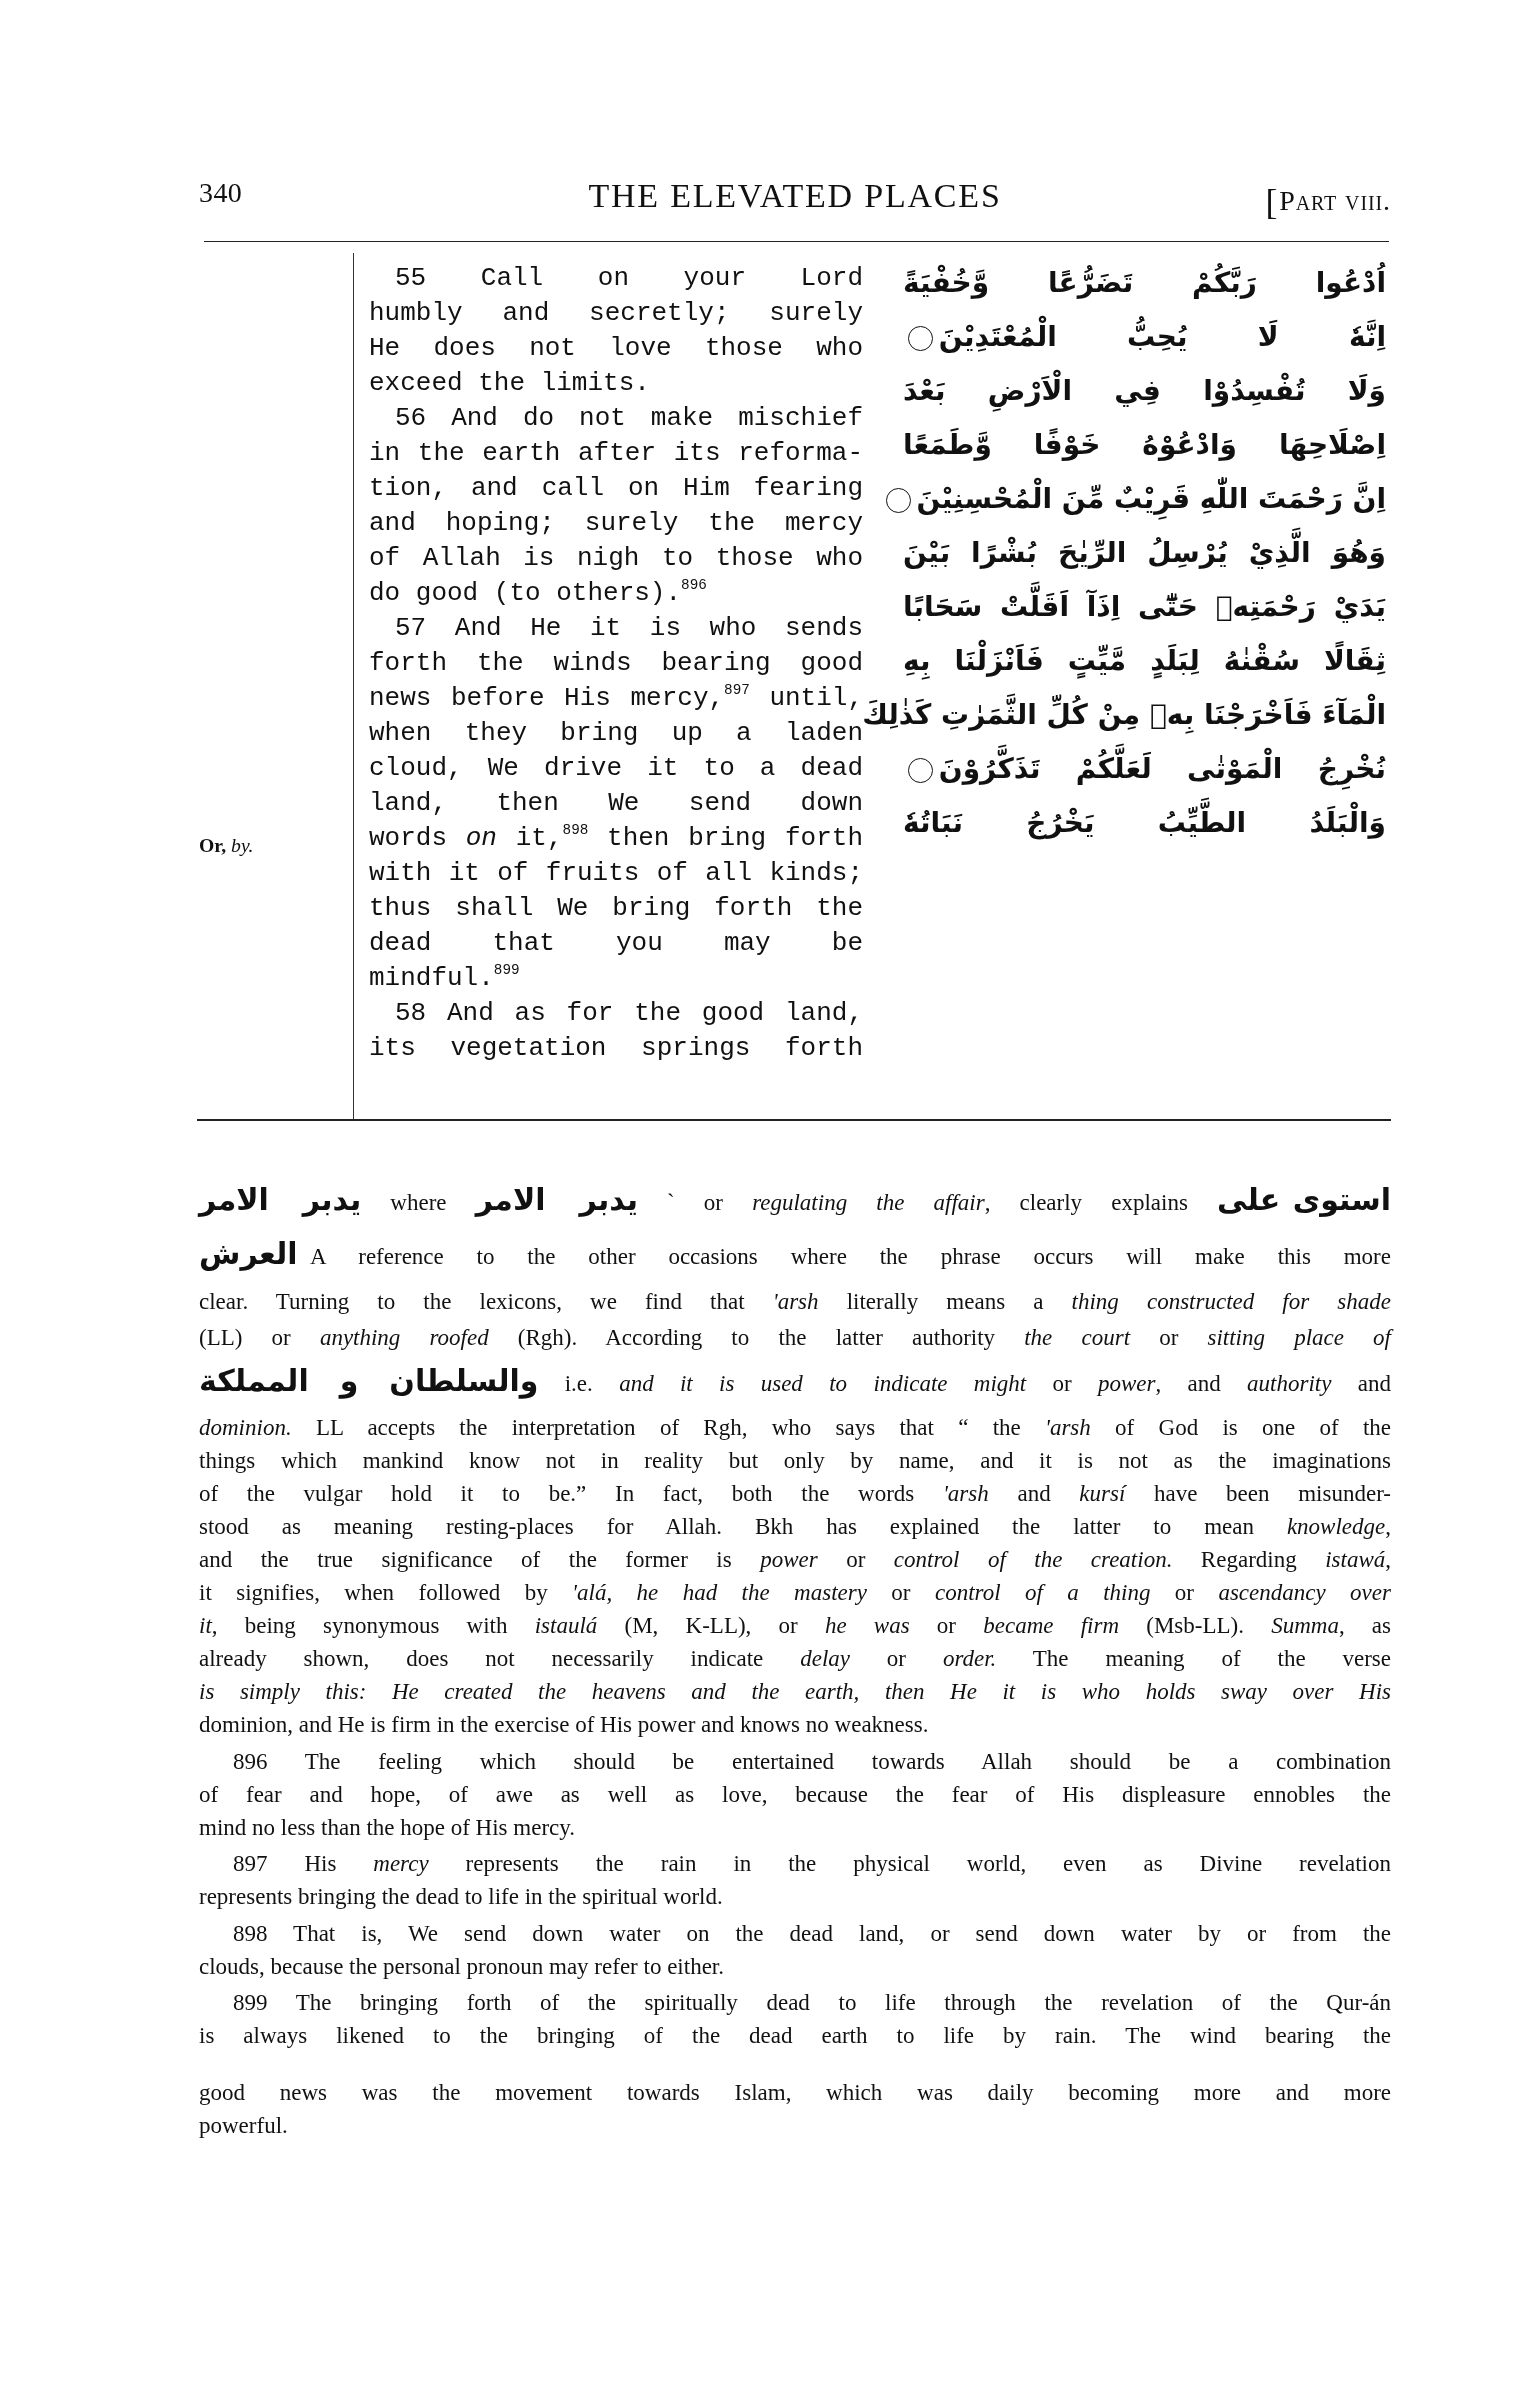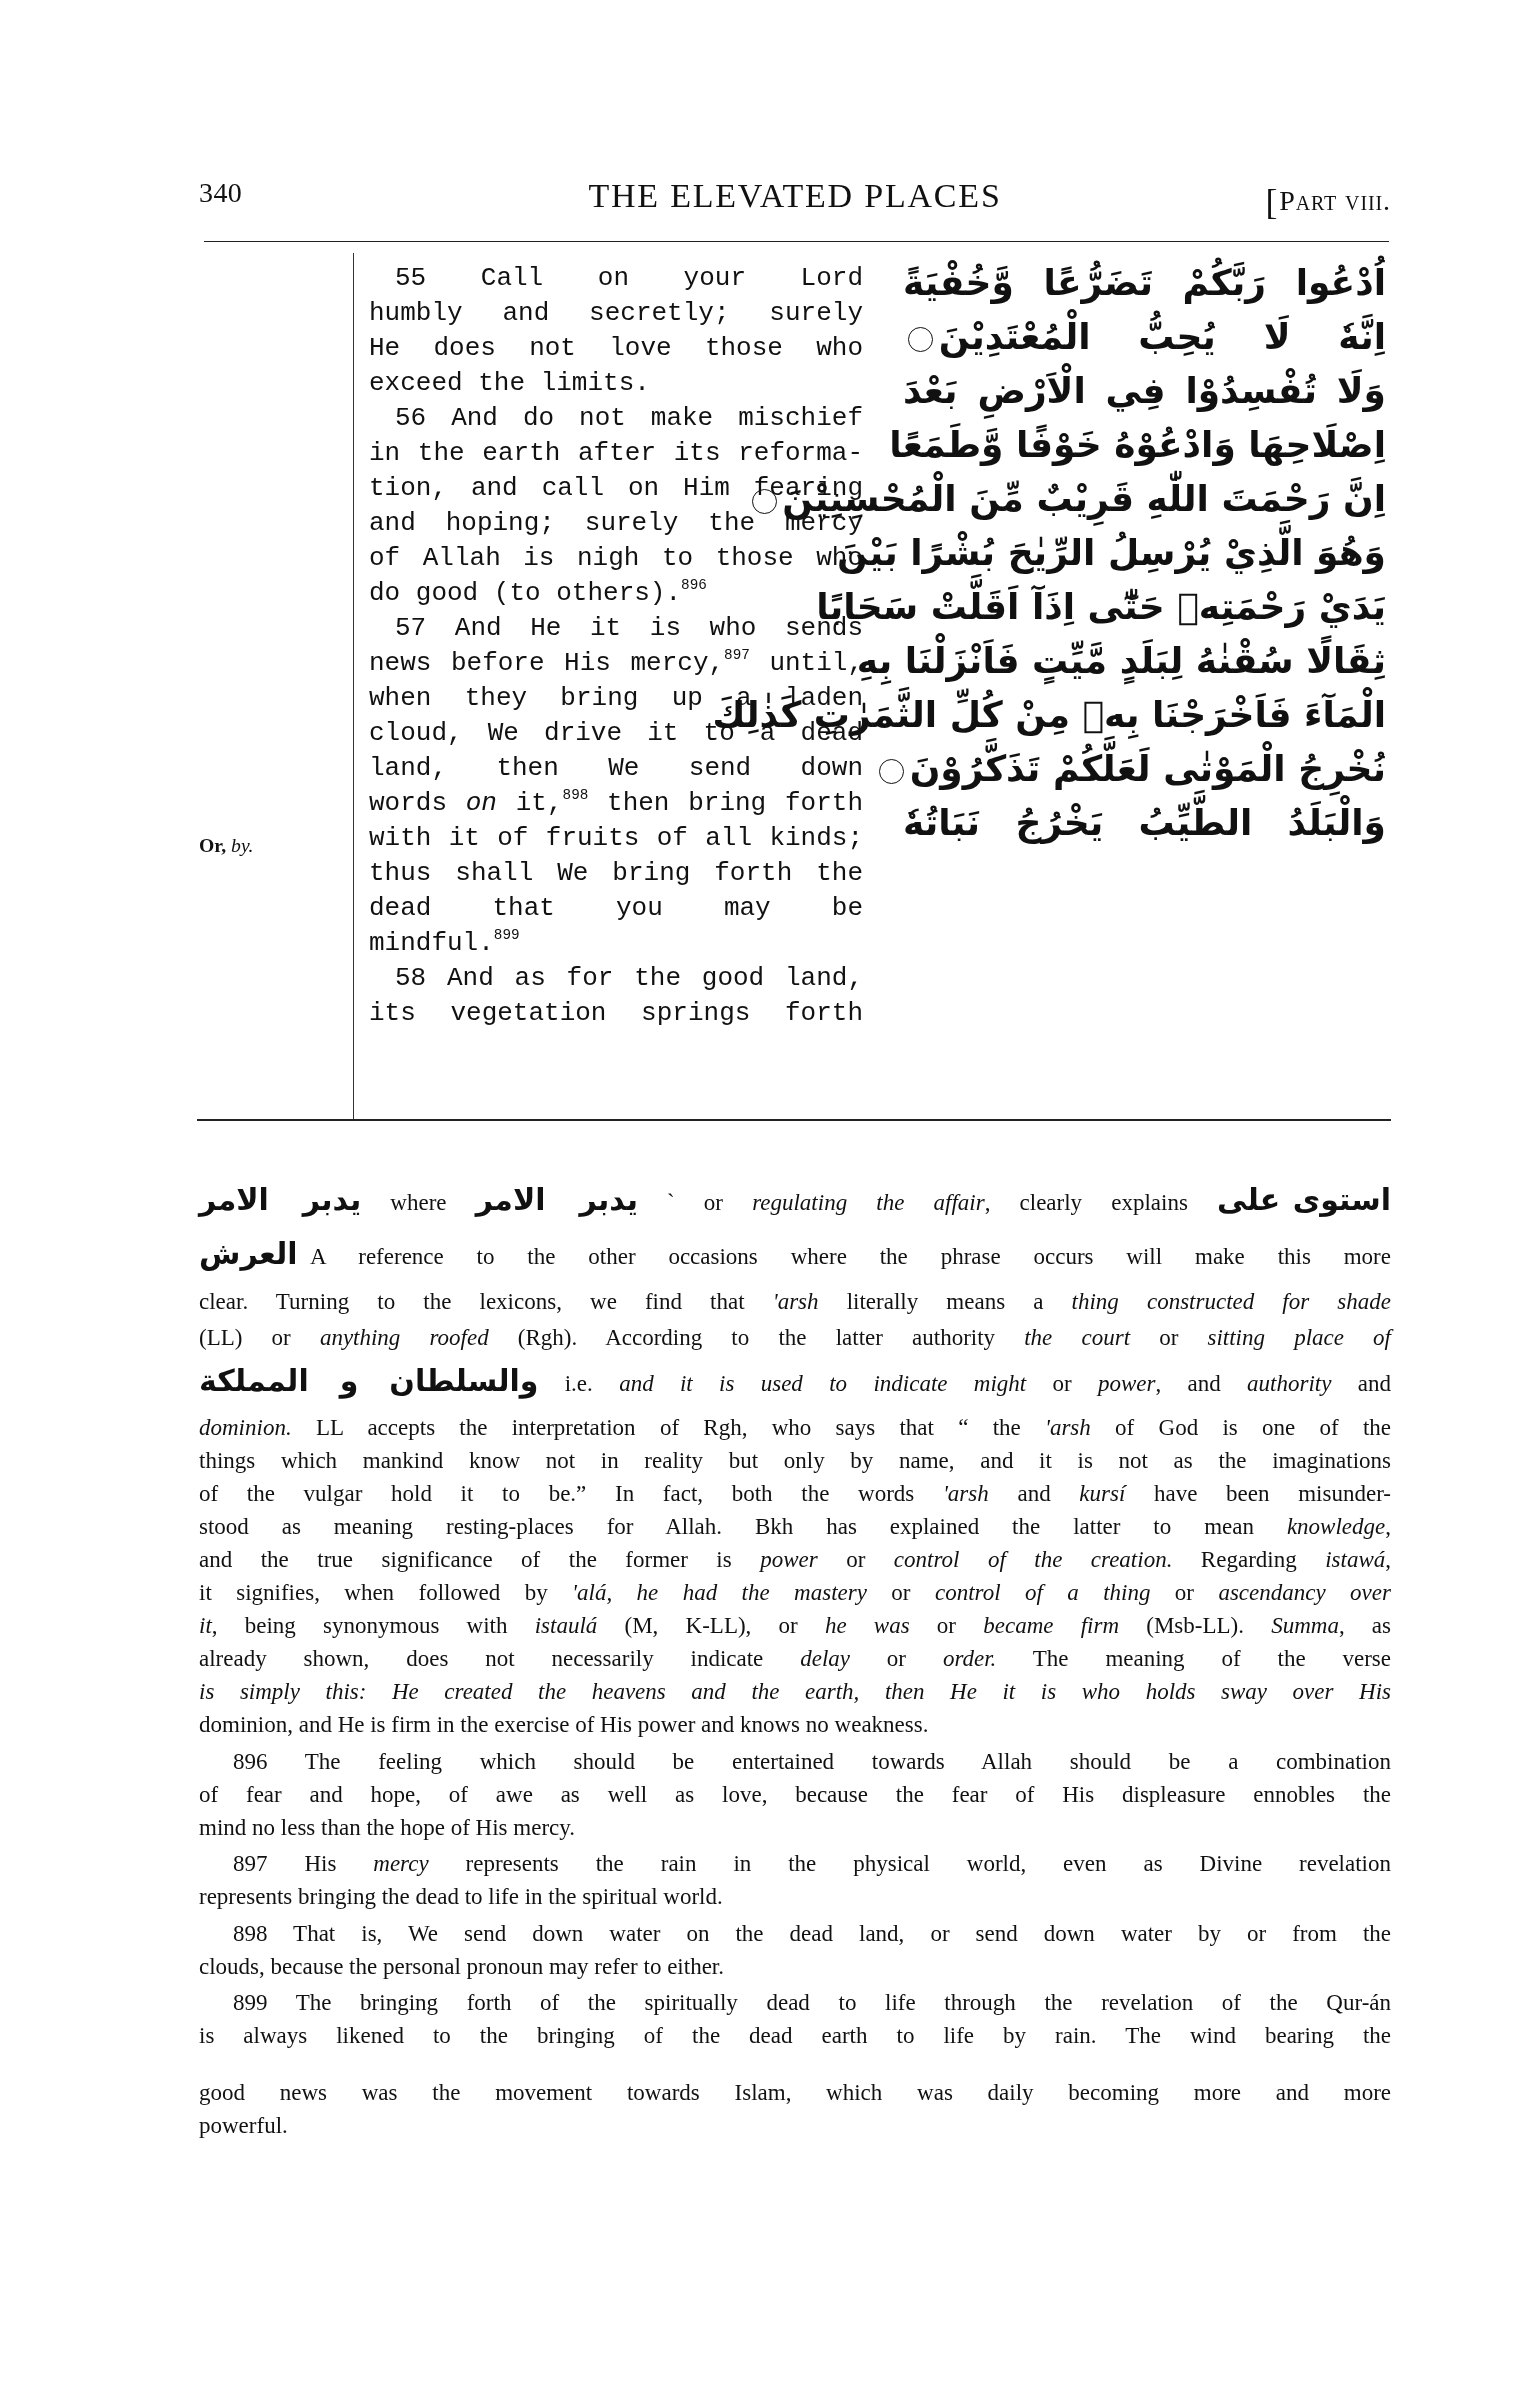--- a/index.html
+++ b/index.html
@@ -17,21 +17,21 @@
   
   #column-divider { position: absolute; left: 353px; top: 253px; height: 866px; border-left: 1.8px solid #333; }
   #margin-note { position: absolute; left: 199px; top: 834px; font-size: 19.7px; font-weight: bold; }
   #margin-note i { font-weight: normal; }
   #verse-english { position: absolute; left: 369px; top: 261px; width: 494px; font-size: 26px; line-height: 35px; font-family: Liberation Mono, monospace; }
   .vline { display: block; text-align: justify; text-align-last: justify; white-space: nowrap; height: 35px; }
   .vline.last { text-align-last: left; }
   .vline.indent { padding-left: 26px; }
   sup.fn { font-size: 14.3px; vertical-align: 10.7px; line-height: 0; }
   #verse-arabic { position: absolute; left: 903px; top: 256px; width: 483px; direction: rtl;
-                  font-family: "DejaVu Sans", sans-serif; font-size: 36px; line-height: 54px; font-weight: bold; }
+                  font-family: "DejaVu Sans", sans-serif; font-size: 28px; line-height: 54px; font-weight: bold; }
   .aline { display: block; text-align: justify; text-align-last: justify; white-space: nowrap; height: 54px; }
   .ayah-mark { display: inline-block; width: 23px; height: 23px; border: 1.8px solid #111; border-radius: 50%; vertical-align: middle; margin: 0 5.4px; }
   
   #commentary { position: absolute; left: 199px; top: 1170px; width: 1192px; font-size: 23px; }
   .cline { display: block; text-align: justify; text-align-last: justify; white-space: nowrap; }
   .cline.last { text-align-last: left; }
   .cline.indent { padding-left: 34px; }
   .ar { font-family: "DejaVu Sans", sans-serif; font-weight: bold; direction: rtl; unicode-bidi: isolate; }
   .ar.big { font-size: 30px; }
   .gap { display: inline-block; width: 12.5px; }
@@ -54,20 +54,21 @@
     <span class="vline"><span>humbly and secretly; surely</span></span>
     <span class="vline"><span>He does not love those who</span></span>
     <span class="vline last"><span>exceed the limits.</span></span>
     <span class="vline indent"><span>56 And do not make mischief</span></span>
     <span class="vline"><span>in the earth after its reforma-</span></span>
     <span class="vline"><span>tion, and call on Him fearing</span></span>
     <span class="vline"><span>and hoping; surely the mercy</span></span>
     <span class="vline"><span>of Allah is nigh to those who</span></span>
     <span class="vline last"><span>do good (to others).</span><sup class="fn">896</sup></span>
     <span class="vline indent"><span>57 And He it is who sends</span></span>
+    <span class="vline"><span>forth the winds bearing good</span></span>
     <span class="vline"><span>news before His mercy,</span><sup class="fn">897</sup><span> until,</span></span>
     <span class="vline"><span>when they bring up a laden</span></span>
     <span class="vline"><span>cloud, We drive it to a dead</span></span>
     <span class="vline"><span>land, then We send down</span></span>
     <span class="vline"><span>words </span><i>on</i><span> it,</span><sup class="fn">898</sup><span> then bring forth</span></span>
     <span class="vline"><span>with it of fruits of all kinds;</span></span>
     <span class="vline"><span>thus shall We bring forth the</span></span>
     <span class="vline"><span>dead that you may be</span></span>
     <span class="vline last"><span>mindful.</span><sup class="fn">899</sup></span>
     <span class="vline indent"><span>58 And as for the good land,</span></span>

